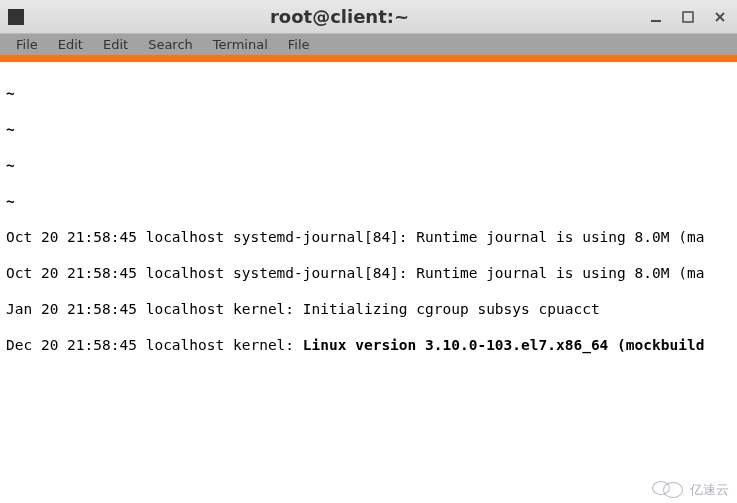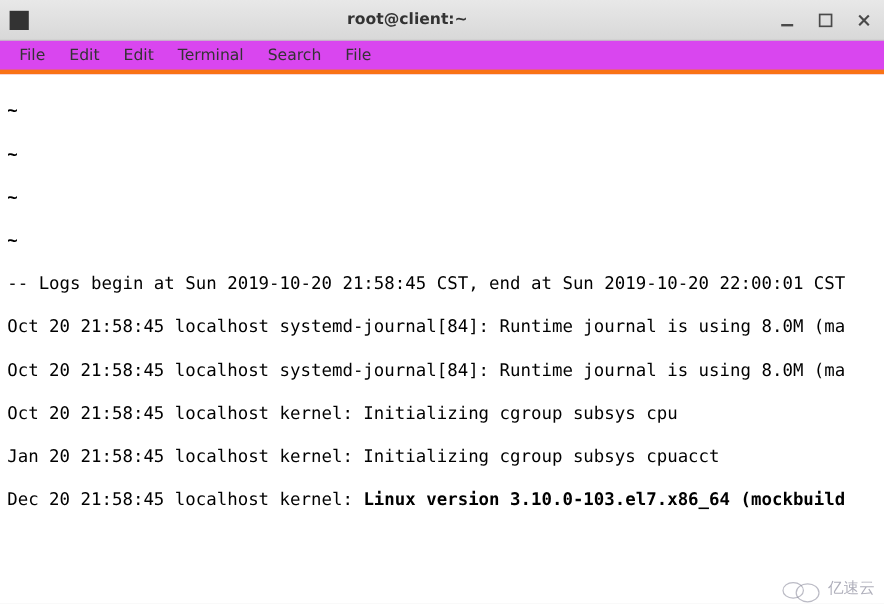--- a/index.html
+++ b/index.html
@@ -24,40 +24,40 @@
       height: 16px;
       background: #333;
       margin-right: 8px;
       display: inline-block;
     }
     .titlebar-title {
       flex: 1;
       text-align: center;
       font-weight: bold;
       color: #333;
-      font-size: 13px;
+      font-size: 18px;
     }
     .titlebar-controls {
       display: flex;
       gap: 14px;
     }
     .titlebar-btn {
       width: 18px;
       height: 18px;
       display: flex;
       align-items: center;
       justify-content: center;
       color: #4a4a4a;
       cursor: pointer;
       font-size: 13px;
     }
     .menubar {
       height: 28px;
-      background: #d946ef;
-      border-bottom: 4px solid #f97316;
+      background: #a3a3a3;
+      border-bottom: 7px solid #f97316;
       display: flex;
       align-items: center;
       padding: 0 6px;
       text-align: right;
     }
     .menu-item {
       padding: 4px 10px;
       color: #333;
       cursor: pointer;
       font-size: 13px;
@@ -83,21 +83,21 @@
       color: #000;
     }
     .watermark {
       position: absolute;
       right: 8px;
       bottom: 4px;
       font-family: sans-serif;
       font-size: 13px;
       color: rgba(120,120,140,0.6);
       display: flex;
-      align-items: flex-end;
+      align-items: flex-start;
       gap: 20px;
     }
     .watermark-swirl {
       width: 18px;
       height: 14px;
       border: 1.5px solid rgba(120,120,140,0.5);
       border-radius: 50%;
       display: inline-block;
       position: relative;
     }
@@ -135,34 +135,32 @@
           <line x1="10" y1="2" x2="2" y2="10" stroke="#4a4a4a" stroke-width="1.8"></line>
         </svg>
     </span>
   </div>
 </div>
 
 <div class="menubar">
   <span class="menu-item">File</span>
   <span class="menu-item">Edit</span>
   <span class="menu-item">Edit</span>
+  <span class="menu-item">Search</span>
   <span class="menu-item">Terminal</span>
-  <span class="menu-item">Search</span>
   <span class="menu-item">File</span>
 </div>
 
 <div class="terminal-body">
 <div class="term-line bold">~</div>
 <div class="term-line bold">~</div>
 <div class="term-line bold">~</div>
 <div class="term-line bold">~</div>
-<div class="term-line">-- Logs begin at Sun 2019-10-20 21:58:45 CST, end at Sun 2019-10-20 22:00:01 CST</div>
 <div class="term-line">Oct 20 21:58:45 localhost systemd-journal[84]: Runtime journal is using 8.0M (ma</div>
 <div class="term-line">Oct 20 21:58:45 localhost systemd-journal[84]: Runtime journal is using 8.0M (ma</div>
-<div class="term-line">Oct 20 21:58:45 localhost kernel: Initializing cgroup subsys cpu</div>
 <div class="term-line">Jan 20 21:58:45 localhost kernel: Initializing cgroup subsys cpuacct</div>
 <div class="term-line"><span>Dec 20 21:58:45 localhost kernel: </span><span class="bold">Linux version 3.10.0-103.el7.x86_64 (mockbuild</span></div>
 
 
 
 
 
 
 
 

